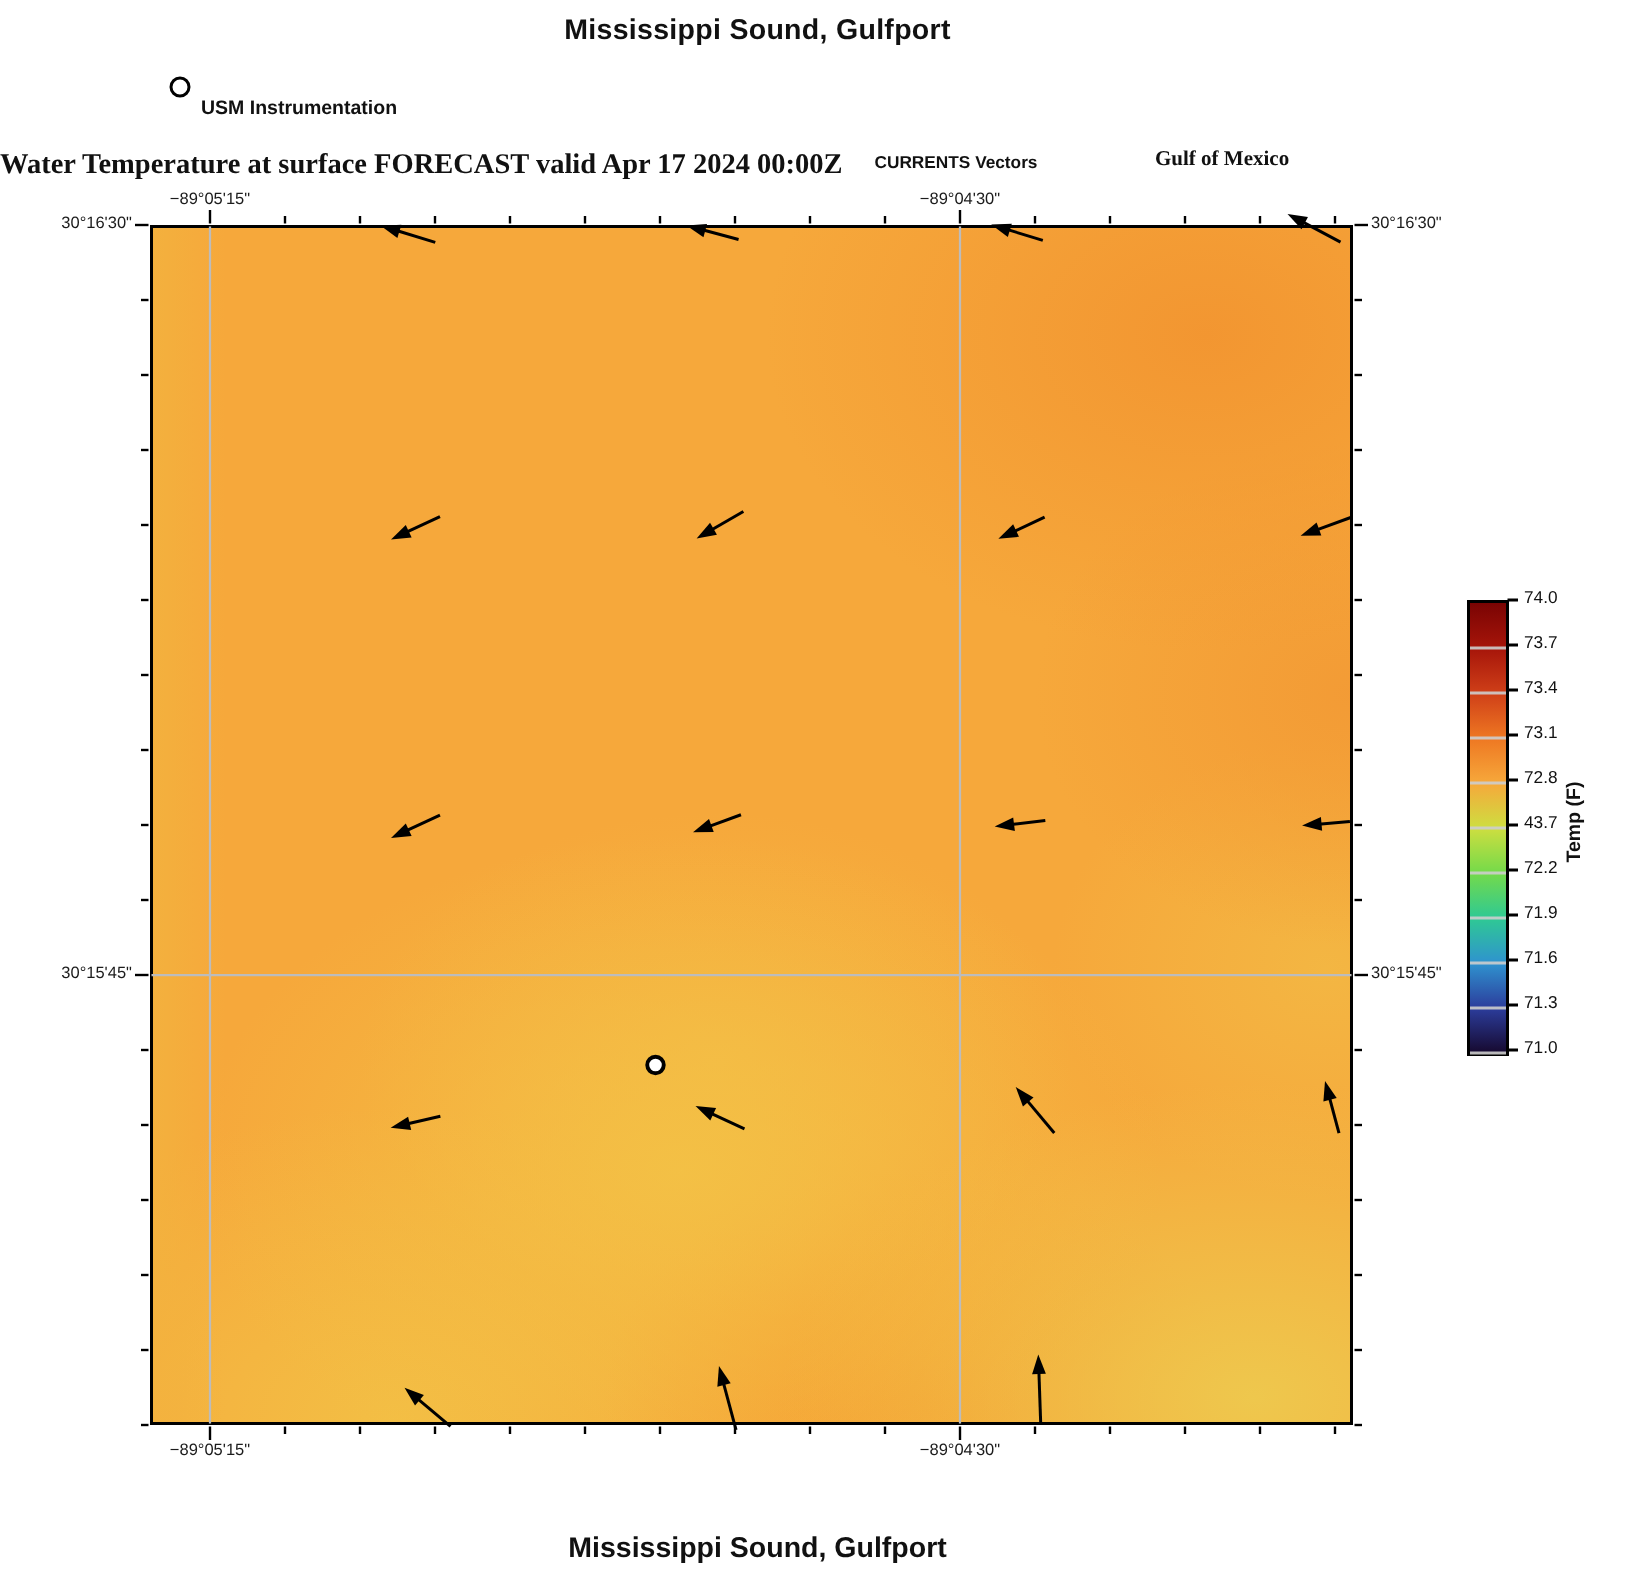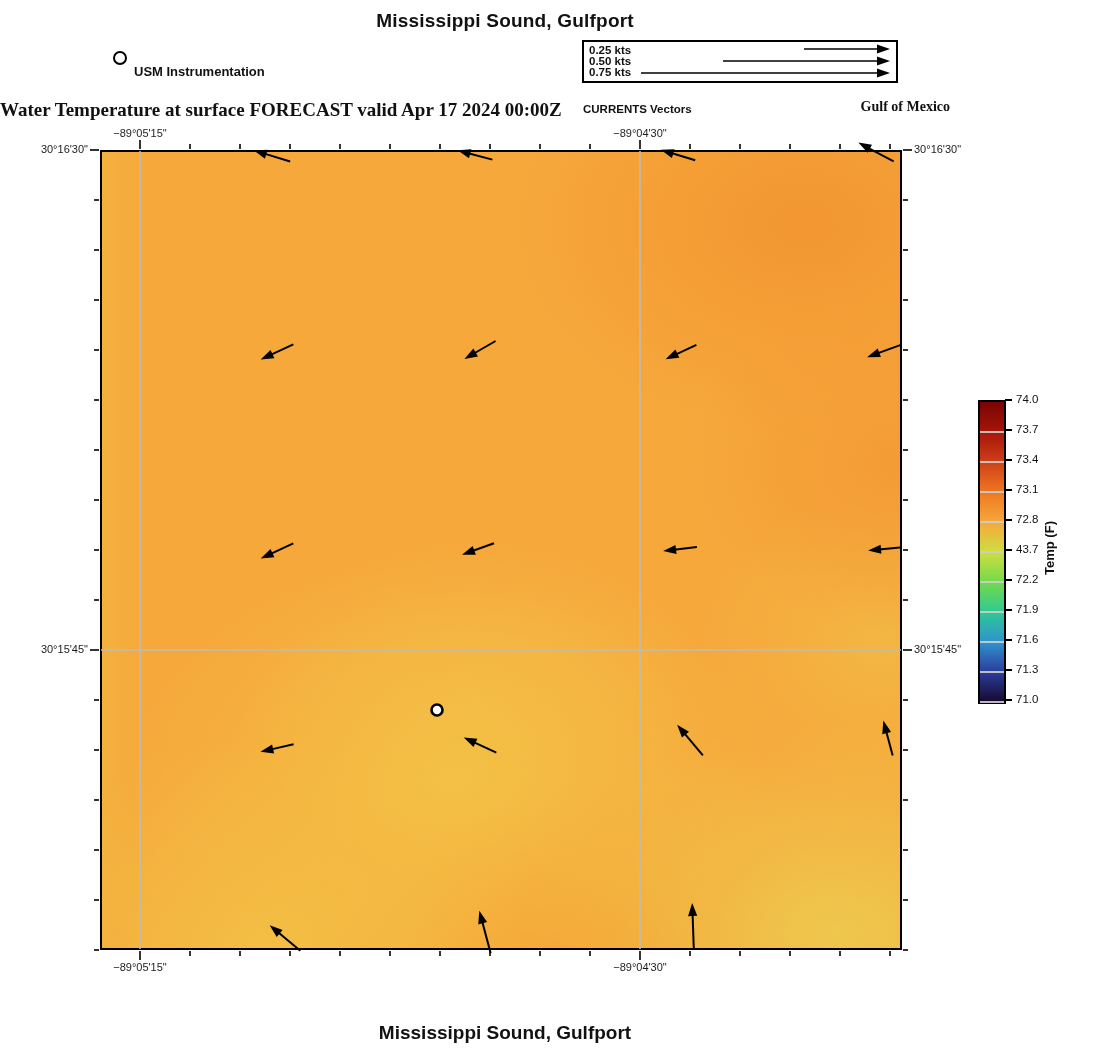--- a/index.html
+++ b/index.html
@@ -10,21 +10,21 @@
   #bottom-title{left:0;top:1022px;width:1010px;text-align:center;font-size:19px;font-weight:bold;}
   #usm-legend{left:113px;top:36px;display:flex;align-items:center;gap:7px;}
   #usm-legend .marker{width:10px;height:10px;border:2.6px solid #000;border-radius:50%;background:#fff;}
   #usm-legend .lbl{font-size:13px;font-weight:bold;margin-top:28px;}
   #vector-legend{left:582px;top:40px;width:316px;height:43px;border:2.5px solid #000;background:#fff;box-sizing:border-box;}
   #vector-legend .vl-lbl{position:absolute;left:5px;font-size:11.5px;font-weight:bold;line-height:11px;}
   #vl-svg{position:absolute;left:0;top:0;}
   #currents-caption{left:583px;top:88px;font-size:11.5px;font-weight:bold;margin-top:15px;}
   #forecast-title{left:0;top:99px;width:1010px;text-align:left;font-family:"Liberation Serif",serif;
                   font-size:19px;font-weight:bold;}
-  #region-label{left:770px;top:99px;width:180px;text-align:right;font-family:"Liberation Serif",serif;
+  #region-label{left:770px;top:99px;width:180px;text-align:left;font-family:"Liberation Serif",serif;
                 font-size:14px;font-weight:bold;}
   #map-area{left:100px;top:150px;width:802px;height:800px;border:2px solid #000;box-sizing:border-box;
     background:
       linear-gradient(90deg, rgba(243,178,62,.85) 0px, rgba(243,178,62,0) 48px),
       radial-gradient(420px 300px at 88% 9%,  rgba(242,148,48,.90), rgba(242,148,48,0) 70%),
       radial-gradient(300px 240px at 100% 39%,rgba(242,152,52,.80), rgba(242,152,52,0) 70%),
       radial-gradient(460px 320px at 44% 79%, rgba(243,195,70,.85), rgba(243,195,70,0) 70%),
       radial-gradient(340px 240px at 47% 70%, rgba(244,190,72,.60), rgba(244,190,72,0) 70%),
       radial-gradient(420px 280px at 92% 98%, rgba(238,201,78,.95), rgba(238,201,78,0) 75%),
       radial-gradient(300px 220px at 64% 98%, rgba(245,157,49,.85), rgba(245,157,49,0) 70%),
@@ -46,33 +46,20 @@
 
 <div id="page">
 
   <div id="top-title" class="abs">Mississippi Sound, Gulfport</div>
 
   <div id="usm-legend" class="abs">
     <div class="marker"></div>
     <div class="lbl">USM Instrumentation</div>
   </div>
 
-  <div id="vector-legend" class="abs">
-    <div class="vl-lbl" style="top:3px;">0.25 kts</div>
-    <div class="vl-lbl" style="top:14px;">0.50 kts</div>
-    <div class="vl-lbl" style="top:25px;">0.75 kts</div>
-    <svg id="vl-svg" width="312" height="39">
-        <line x1="220" y1="7" x2="295" y2="7" stroke="#000" stroke-width="1.6"></line>
-        <polygon points="306,7 293,11.6 293,2.4000000000000004" fill="#000"></polygon>
-        <line x1="139" y1="19" x2="295" y2="19" stroke="#000" stroke-width="1.6"></line>
-        <polygon points="306,19 293,23.6 293,14.4" fill="#000"></polygon>
-        <line x1="57" y1="31" x2="295" y2="31" stroke="#000" stroke-width="1.6"></line>
-        <polygon points="306,31 293,35.6 293,26.4" fill="#000"></polygon>
-      </svg>
-  </div>
 
   <div id="currents-caption" class="abs">CURRENTS Vectors</div>
 
   <div id="forecast-title" class="abs">Water Temperature at surface FORECAST valid Apr 17 2024 00:00Z</div>
 
   <div id="region-label" class="abs">Gulf of Mexico</div>
 
   <div id="map-area" class="abs"></div>
 
   <svg id="overlay-svg" class="abs" width="1100" height="1050">

